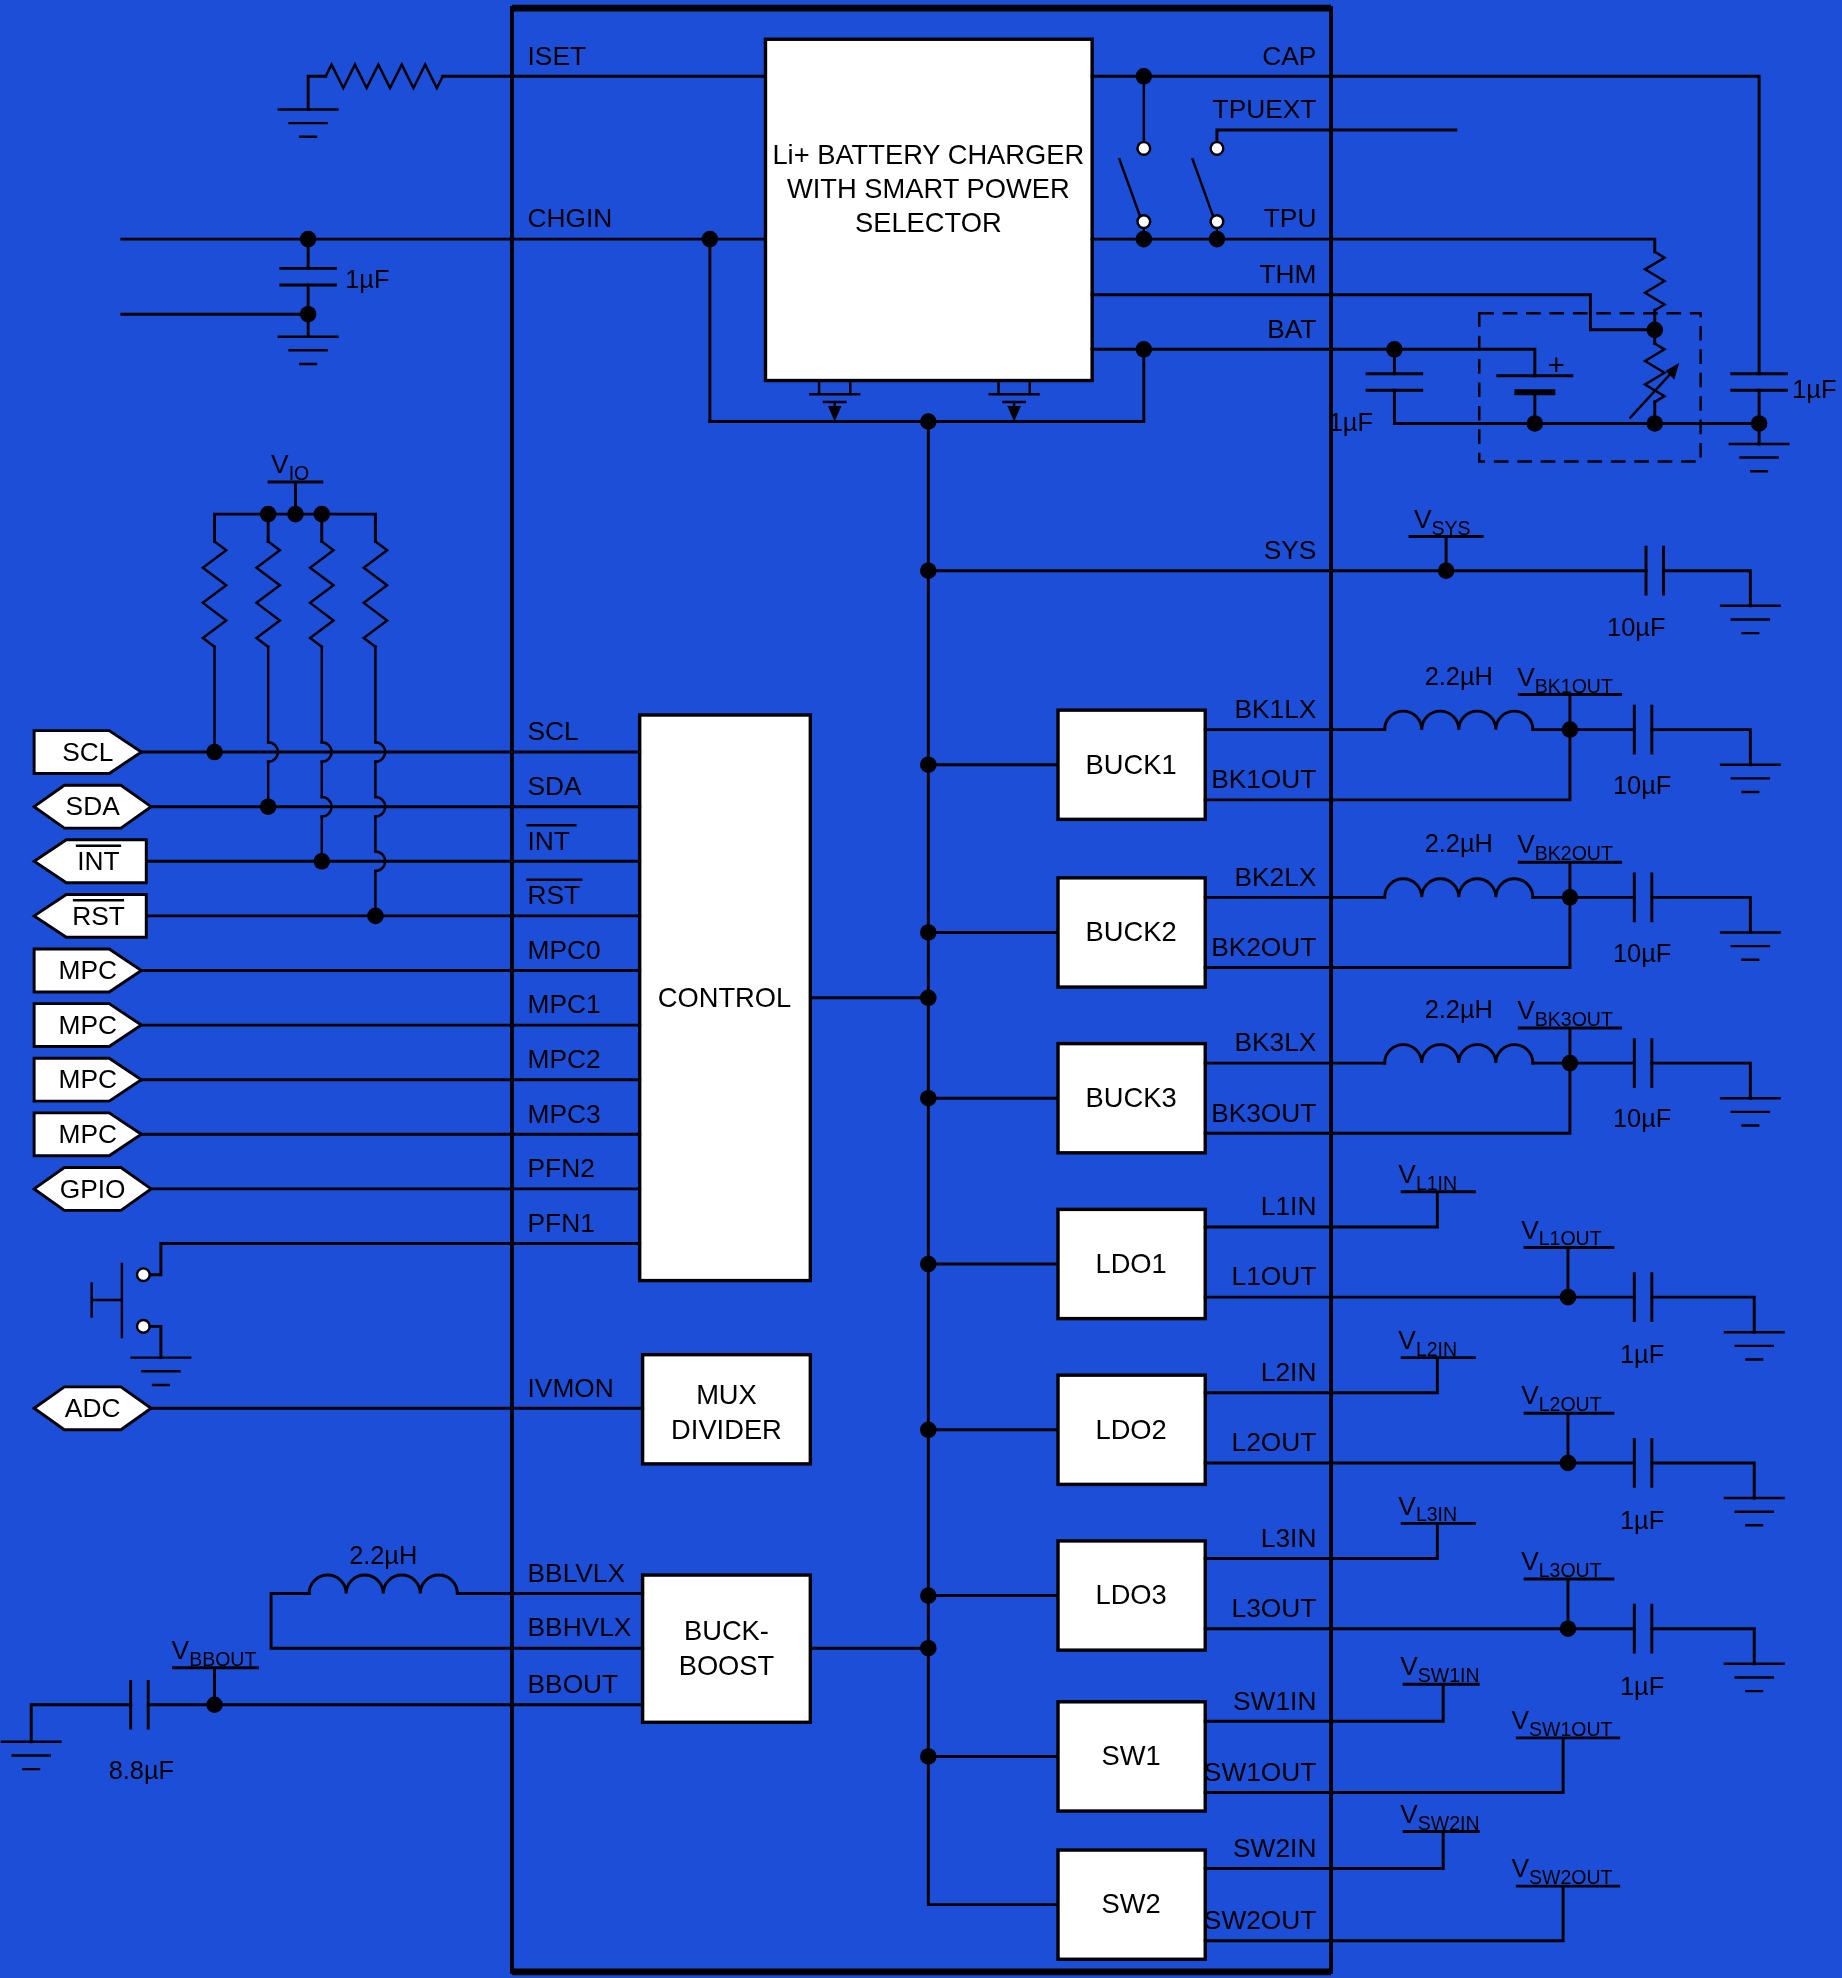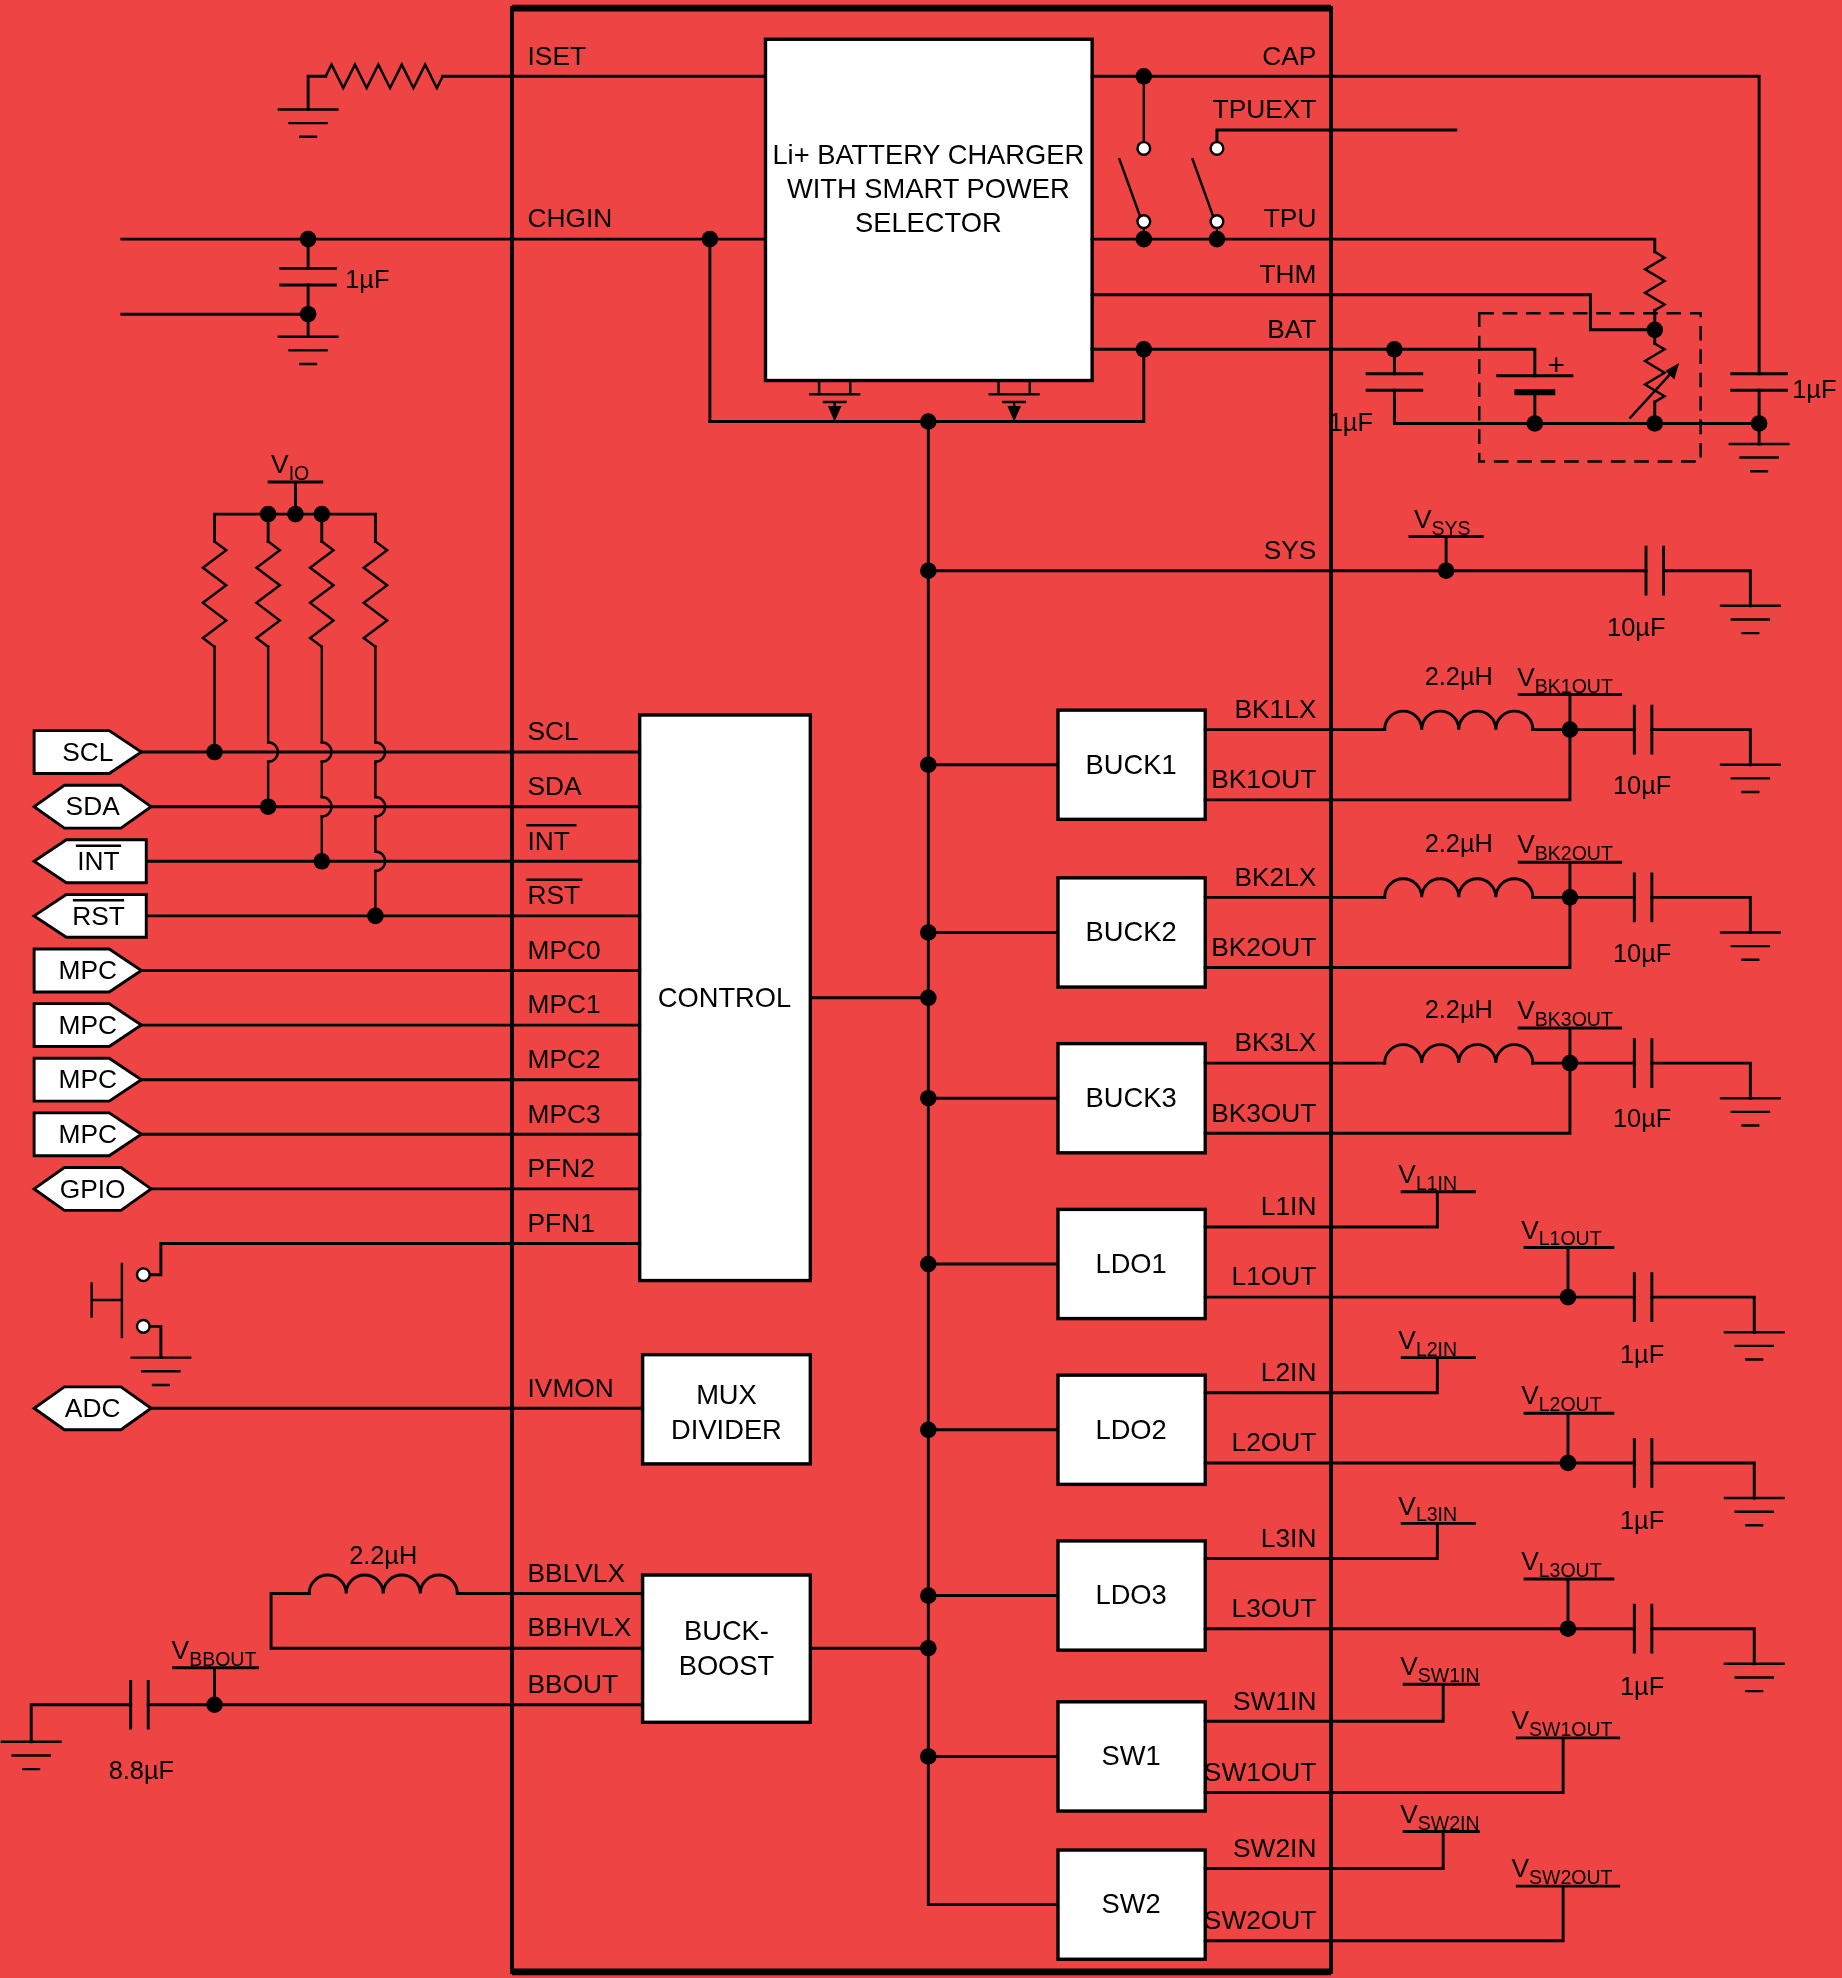--- a/index.html
+++ b/index.html
@@ -1,16 +1,16 @@
 <!DOCTYPE html>
 <html><head>
 <meta charset="utf-8">
 <style>
   html,body{margin:0;padding:0;background:#fff}
-  #stage{position:relative;width:1842px;height:1979px;background:#ef4444}
+  #stage{position:relative;width:1842px;height:1979px;background:#1d4ed8}
   svg{display:block}
   .wire{fill:none;stroke:#000;stroke-width:3;stroke-linecap:square}
   .thin{fill:none;stroke:#000;stroke-width:2.5;stroke-linecap:square}
   .chip{fill:none;stroke:#000;stroke-width:4}
   .edge{fill:none;stroke:#000;stroke-width:7}
   .blk{fill:#fff;stroke:#000;stroke-width:3.5}
   .dash{fill:none;stroke:#000;stroke-width:2.5;stroke-dasharray:15 9}
   .dot{fill:#000;stroke:none}
   .sc{fill:#fff;stroke:#000;stroke-width:2.5}
   .conn{fill:#fff;stroke:#000;stroke-width:3}

